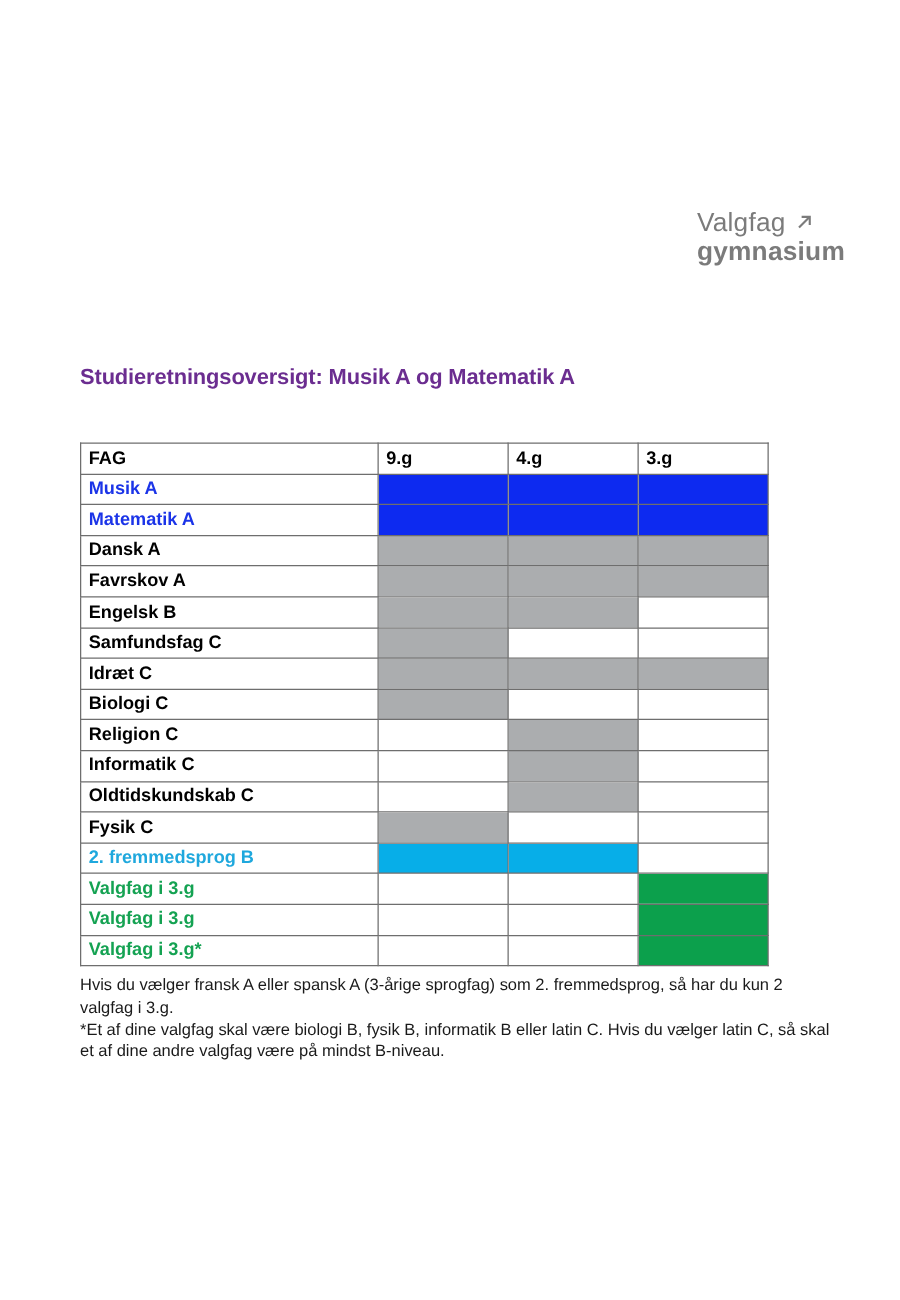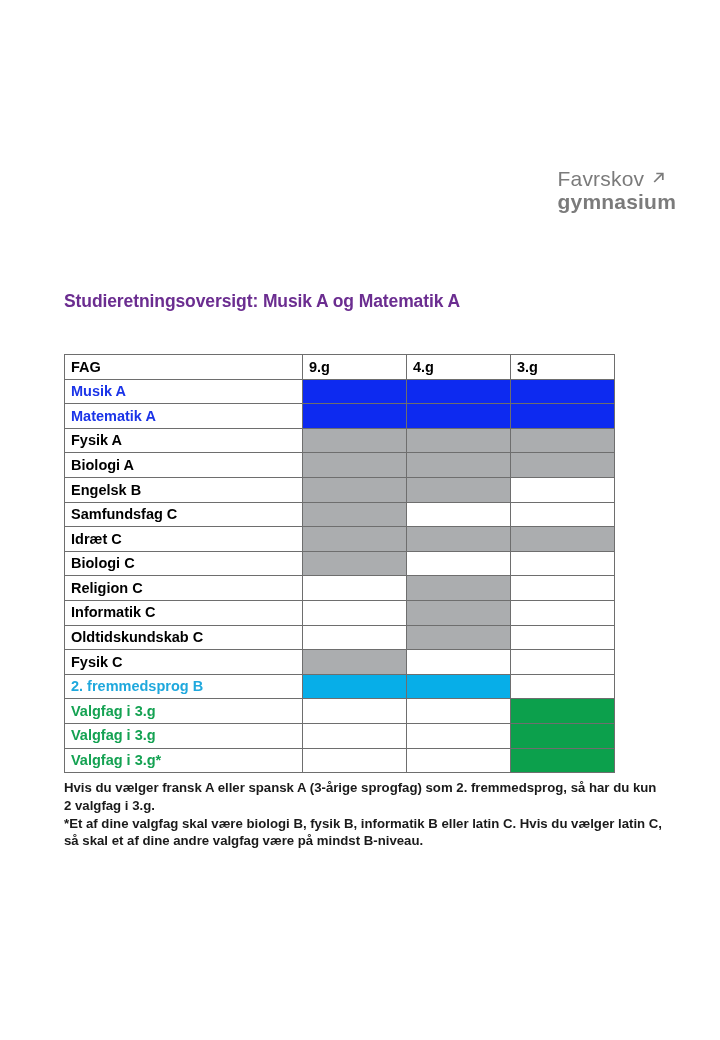--- a/index.html
+++ b/index.html
@@ -111,30 +111,30 @@
   .notes {
     position: absolute;
     left: 64px;
     top: 779px;
     width: 600px;
   }
   .note {
     font-size: 13.2px;
     line-height: 1.35;
     color: #1a1a1a;
-    font-weight: 700;
+    font-weight: 400;
   }
   .note + .note { }
 </style>
 </head>
 <body>
 
 <div class="logo">
   <div class="logo-row">
-    <span class="logo-word1">Favrskov</span>
+    <span class="logo-word1">Valgfag</span>
     <span class="logo-arrow">
       <svg viewBox="0 0 16 16" width="16" height="16" aria-hidden="true">
         <path d="M3.2 12.0 L11.0 4.2" stroke="#7b7b7b" stroke-width="1.7" fill="none"></path>
         <path d="M5.3 3.5 L11.8 3.5 L11.8 10.0" stroke="#7b7b7b" stroke-width="1.7" fill="none"></path>
       </svg>
     </span>
   </div>
   <span class="logo-word2">gymnasium</span>
 </div>
 
@@ -161,27 +161,27 @@
           <td class="cell-year fill-blue"></td>
           <td class="cell-year fill-blue"></td>
         </tr>
         <tr>
           <td class="t-blue fill-none">Matematik A</td>
           <td class="cell-year fill-blue"></td>
           <td class="cell-year fill-blue"></td>
           <td class="cell-year fill-blue"></td>
         </tr>
         <tr>
-          <td class="t-black fill-none">Fysik A</td>
-          <td class="cell-year fill-grey"></td>
-          <td class="cell-year fill-grey"></td>
-          <td class="cell-year fill-grey"></td>
-        </tr>
-        <tr>
-          <td class="t-black fill-none">Biologi A</td>
+          <td class="t-black fill-none">Dansk A</td>
+          <td class="cell-year fill-grey"></td>
+          <td class="cell-year fill-grey"></td>
+          <td class="cell-year fill-grey"></td>
+        </tr>
+        <tr>
+          <td class="t-black fill-none">Favrskov A</td>
           <td class="cell-year fill-grey"></td>
           <td class="cell-year fill-grey"></td>
           <td class="cell-year fill-grey"></td>
         </tr>
         <tr>
           <td class="t-black fill-none">Engelsk B</td>
           <td class="cell-year fill-grey"></td>
           <td class="cell-year fill-grey"></td>
           <td class="cell-year fill-none"></td>
         </tr>

